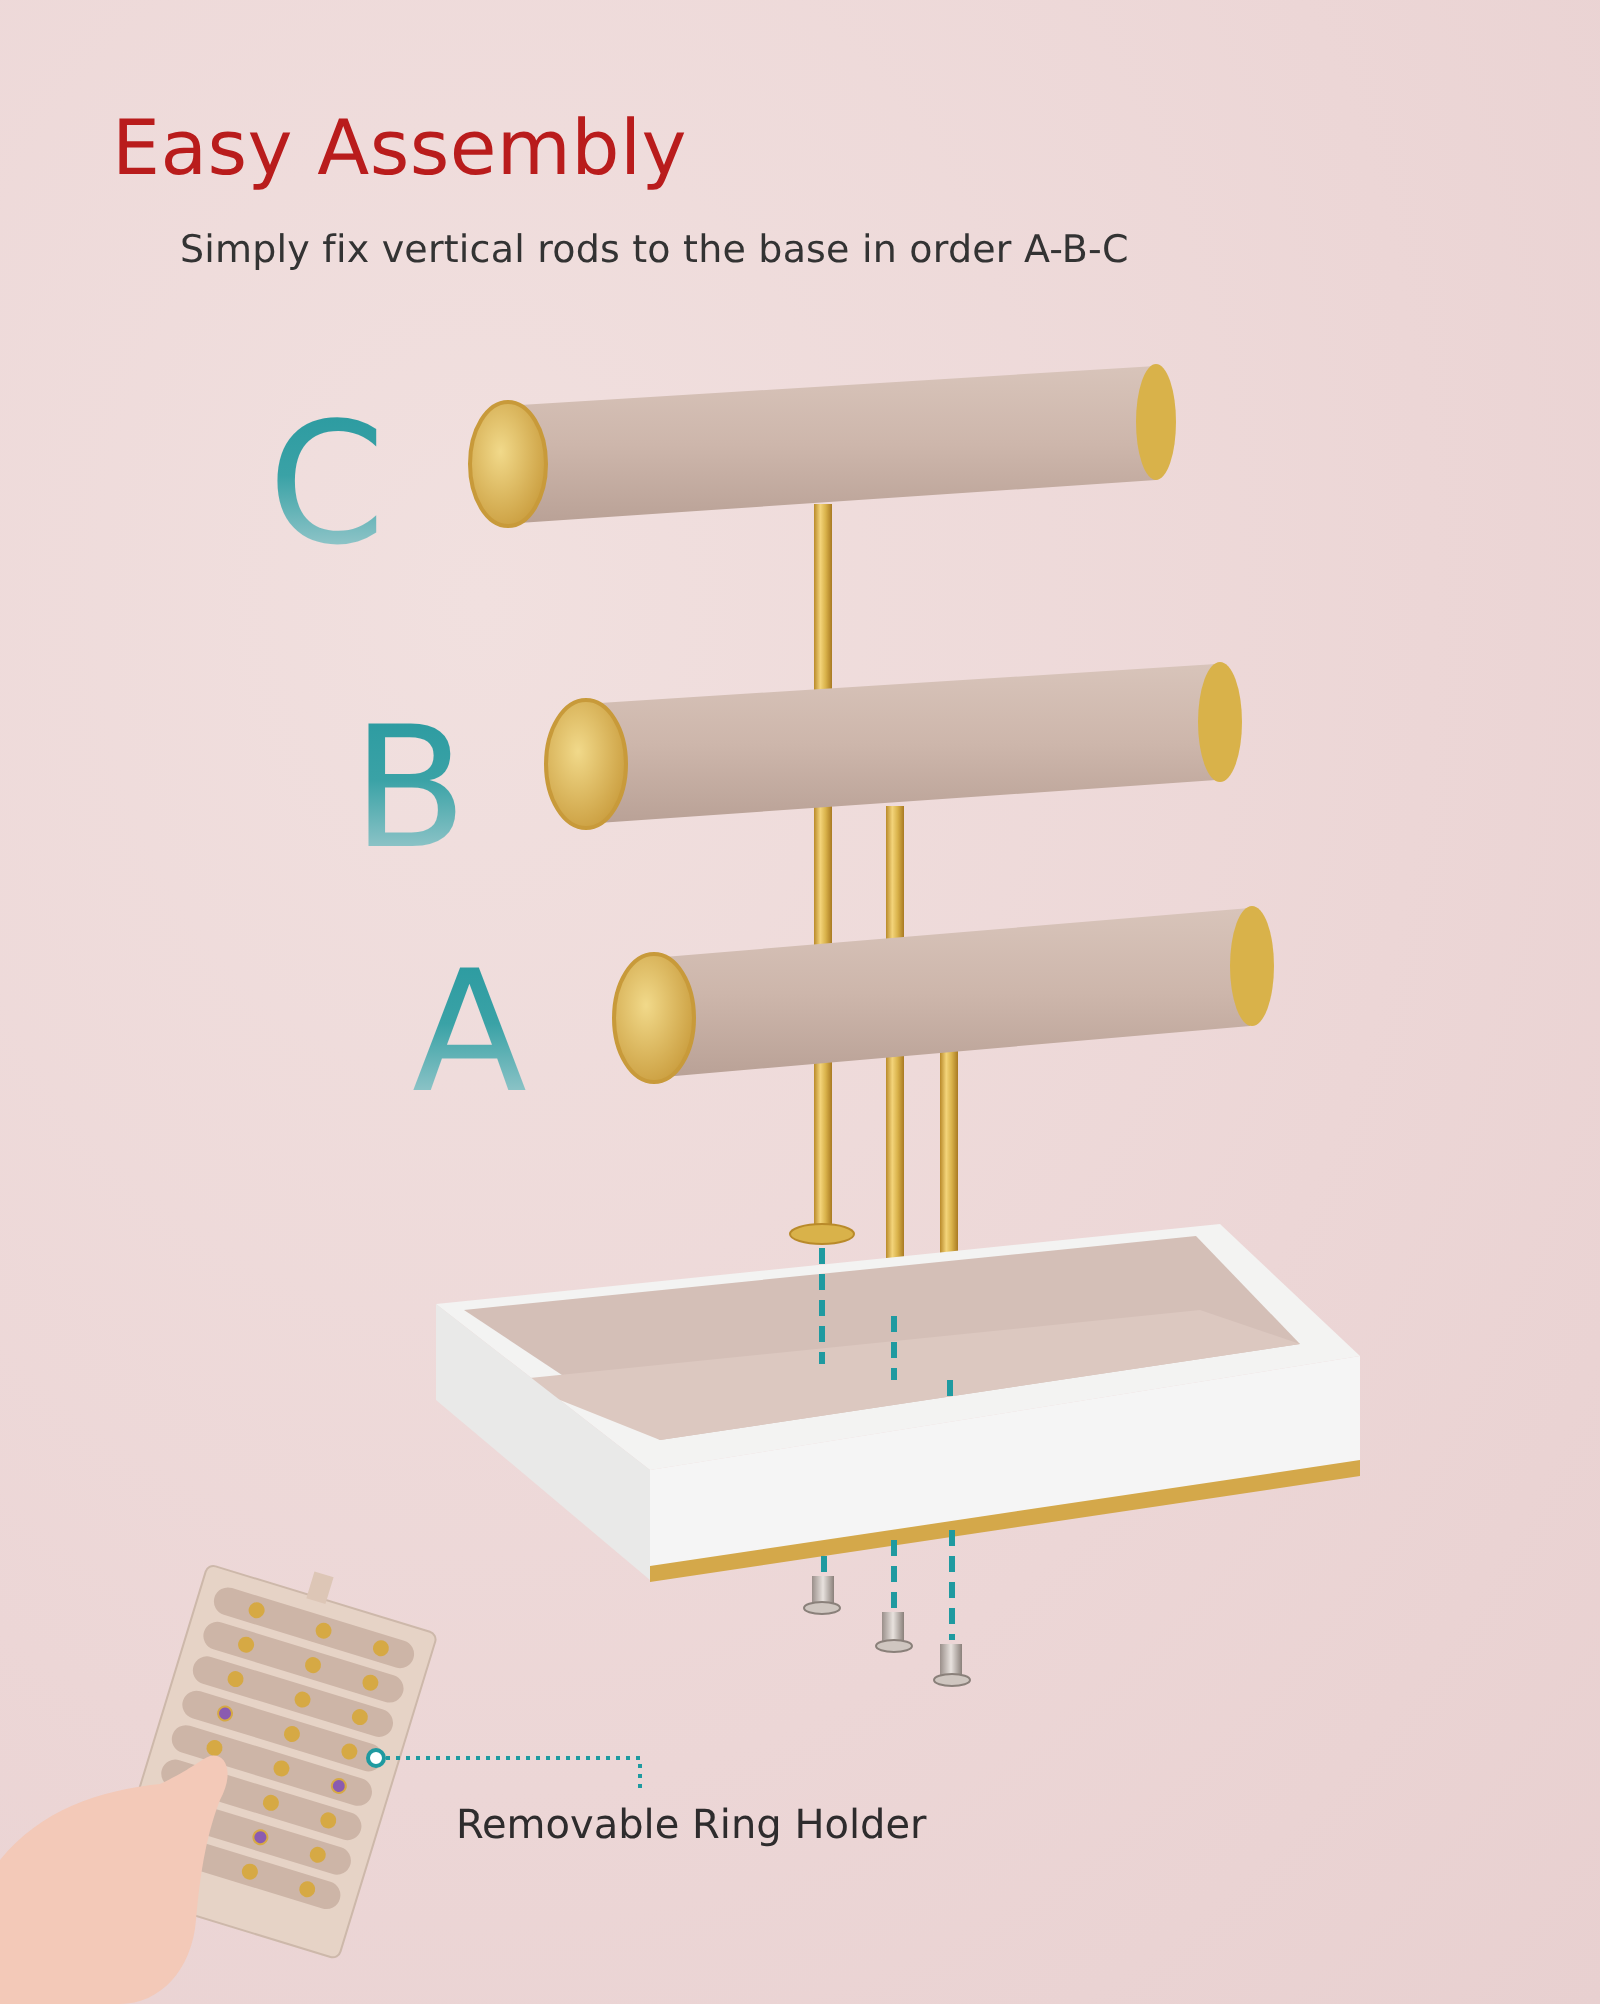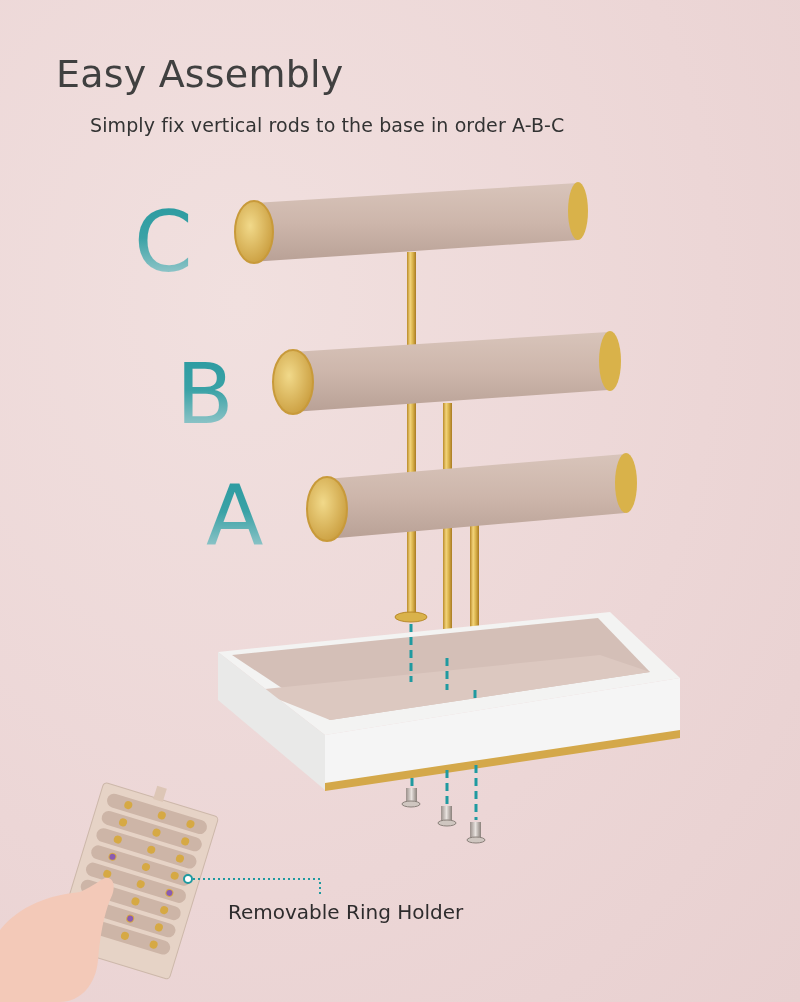--- a/index.html
+++ b/index.html
@@ -1,18 +1,18 @@
 <!DOCTYPE html>
 <html><head>
 <meta charset="utf-8">
 <style>
   html,body{margin:0;padding:0;}
   body{width:800px;height:1002px;overflow:hidden;background:#efdcdc;position:relative;font-family:"DejaVu Sans","Liberation Sans",sans-serif;}
   .bg{position:absolute;inset:0;background:radial-gradient(ellipse at 30% 30%,#f1e0df 0%,#ecd6d6 60%,#e8d0d0 100%);}
-  .title{position:absolute;left:56px;top:52px;font-size:38px;font-weight:500;color:#404040;letter-spacing:0.2px;}
+  .title{position:absolute;left:56px;top:52px;font-size:38px;font-weight:500;color:#b91c1c;letter-spacing:0.2px;}
   .subtitle{position:absolute;left:58px;top:114px;font-size:19px;color:#333;letter-spacing:0.1px;margin-left:32px;}
   .letter{position:absolute;font-size:84px;font-weight:500;background:linear-gradient(180deg,#2a9aa0 0%,#3aa2a6 45%,#a9cfd2 100%);-webkit-background-clip:text;background-clip:text;color:transparent;line-height:1;}
   .callout-text{position:absolute;left:228px;top:900px;font-size:20px;color:#2e2c2d;text-align:center;}
   svg{position:absolute;left:0;top:0;}
 </style>
 </head>
 <body>
 
 <div class="bg"></div>
 

